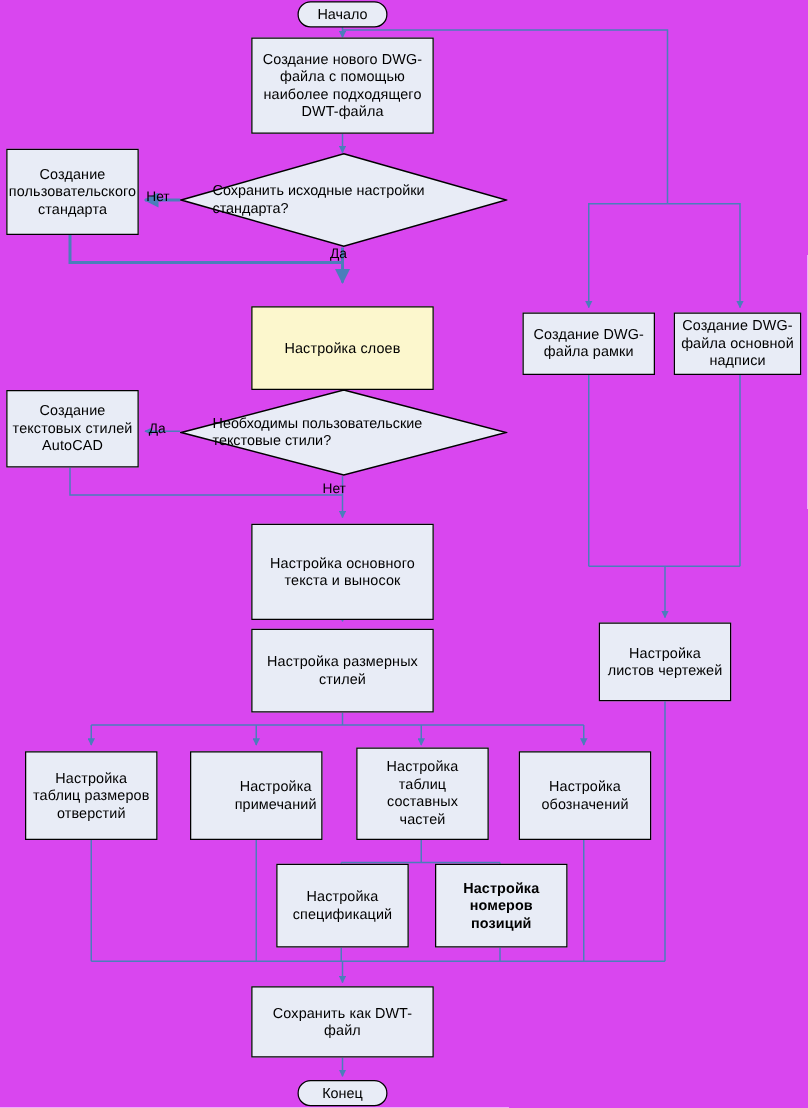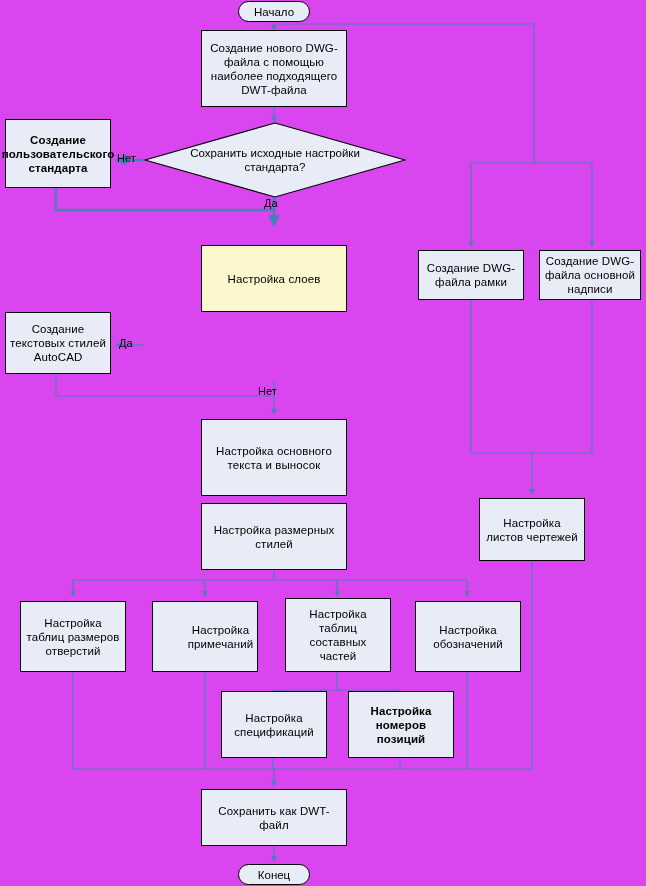--- a/index.html
+++ b/index.html
@@ -46,21 +46,20 @@
   }
   .decision-label {
     position: absolute;
     left: 0;
     top: 0;
     width: 100%;
     height: 100%;
     display: flex;
     align-items: center;
     justify-content: center;
-    text-align: center;
     font-size: 11.5px;
     line-height: 14px;
     color: #000;
     box-sizing: border-box;
     padding: 0 26px;
   }
   .terminal {
     position: absolute;
     box-sizing: border-box;
     background: #e8ecf6;
@@ -167,28 +166,34 @@
     <span>Создание нового DWG-файла с помощью наиболее подходящего DWT-файла</span>
   </div>
 
   <div class="decision-wrap" style="left:144px; top:122px; width:262px; height:76px;">
     <svg width="262" height="76" viewBox="0 0 262 76" xmlns="http://www.w3.org/2000/svg">
       <polygon points="131,1 261,38 131,75 1,38" fill="#e8ecf6" stroke="#000000" stroke-width="1.2"></polygon>
     </svg>
     <div class="decision-label">Сохранить исходные настройки стандарта?</div>
   </div>
 
-  <div class="node process" style="left:5px; top:119px; width:106px; height:69px;font-weight:bold;">
+  <div class="node process" style="left:5px; top:119px; width:106px; height:69px;">
     <span>Создание пользовательского стандарта</span>
   </div>
 
   <div class="node process-yellow" style="left:201px; top:245px; width:146px; height:67px;">
     <span>Настройка слоев</span>
   </div>
 
+  <div class="decision-wrap" style="left:144px; top:311px; width:262px; height:70px;">
+    <svg width="262" height="70" viewBox="0 0 262 70" xmlns="http://www.w3.org/2000/svg">
+      <polygon points="131,1 261,35 131,69 1,35" fill="#e8ecf6" stroke="#000000" stroke-width="1.2"></polygon>
+    </svg>
+    <div class="decision-label">Необходимы пользовательские текстовые стили?</div>
+  </div>
 
   <div class="node process" style="left:5px; top:312px; width:106px; height:62px;">
     <span>Создание текстовых стилей AutoCAD</span>
   </div>
 
   <div class="node process" style="left:201px; top:419px; width:146px; height:77px;">
     <span>Настройка основного текста и выносок</span>
   </div>
 
   <div class="node process" style="left:201px; top:503px; width:146px; height:67px;">

